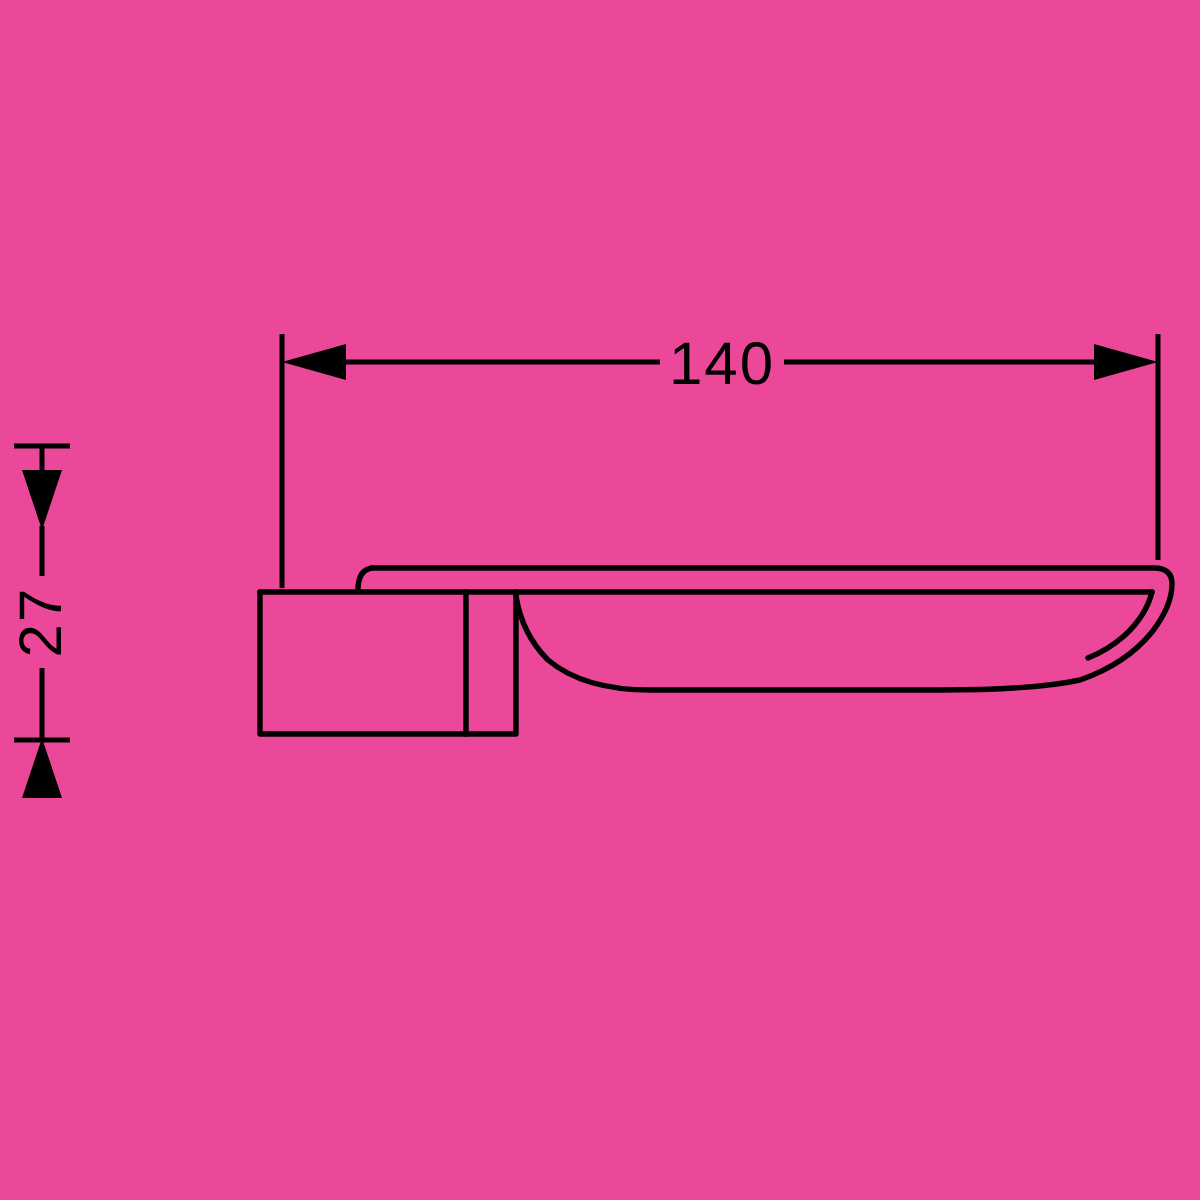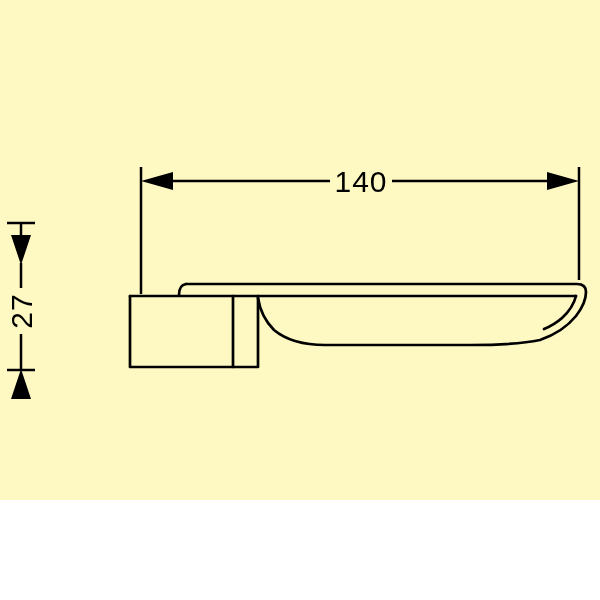--- a/index.html
+++ b/index.html
@@ -6,22 +6,22 @@
     margin: 0;
     padding: 0;
     width: 600px;
     height: 600px;
     background: #ffffff;
     overflow: hidden;
   }
   #stage {
     position: relative;
     width: 600px;
-    height: 500px;
-    background: #fef9c3;
+    height: 600px;
+    background: #ec4899;
   }
   svg { display: block; }
   .dim-text {
     font-family: "Liberation Sans", sans-serif;
     font-size: 30px;
     letter-spacing: 1px;
     fill: #000000;
   }
 </style>
 </head>

